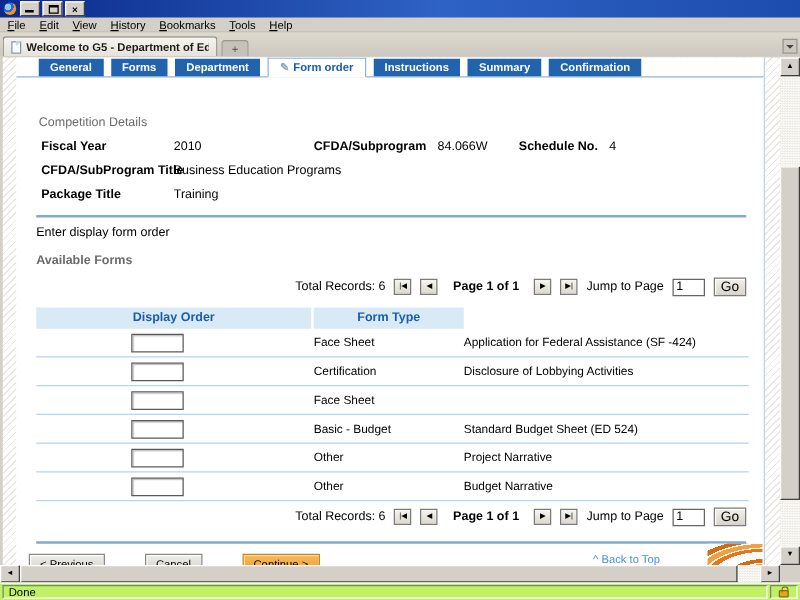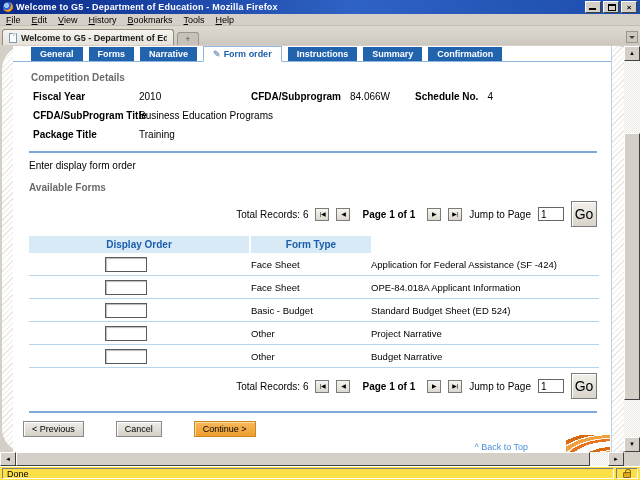--- a/index.html
+++ b/index.html
@@ -33,49 +33,49 @@
   .doc-icon { width:8px; height:10px; background:#fff; border:1px solid #7a96b8; flex:0 0 auto; position:relative; }
   .doc-icon::after { content:""; position:absolute; right:-1px; top:-1px; border:2px solid; border-color:#c9d6e4 transparent transparent #c9d6e4; }
   .newtab { height:13px; width:22px; margin-left:3px; background:#c6c2ba; border:1px solid #9a968e; border-bottom:none;
     border-radius:3px 3px 0 0; font-size:9px; text-align:center; line-height:12px; color:#555; }
   .alltabs { position:absolute; right:2px; bottom:2px; width:12px; height:12px; background:#ccc8c0; border:1px solid #9a968e; }
   .alltabs .caret { display:block; margin:4px auto 0; width:0; height:0; border:3px solid transparent; border-top-color:#444; }
 
   
   .viewport { position:absolute; top:46px; left:0; right:0; bottom:28px;
     background:repeating-linear-gradient(135deg,#ffffff 0 3px,#eae7e1 3px 4px);
-    border-left:2px solid #d4d0c8;border-radius:24px; }
+    border-left:2px solid #d4d0c8; }
   .content { position:absolute; left:11px; right:28px; top:0; bottom:0; background:#fff;
     border-right:1px solid #b9d3ea; overflow:hidden; font-size:10px; color:#000; }
 
   
   .ptabs { display:flex; gap:6px; align-items:flex-end; padding-left:18px; border-bottom:1px solid #8fb6de; height:16px; }
   .ptab { background:#2263ae; color:#fff; font-size:9px; font-weight:bold; padding:2px 9px 2px; height:14px;
     display:flex; align-items:center; gap:3px; cursor:pointer; }
   .ptab.active { background:#fff; color:#1a5dab; border:1px solid #8fb6de; border-bottom:1px solid #fff; margin-bottom:-1px; height:16px; }
   .edit-icon { color:#8aa8c8; font-size:9px; line-height:9px; }
 
-  .section-title { margin:10px 0 0 18px; font-weight:bold; color:#6b6b6b; }
+  .section-title { margin:31px 0 0 18px; font-weight:normal; color:#6b6b6b; }
   .detail-row { display:flex; margin:8px 0 0 20px; white-space:nowrap; }
   .dl { font-weight:bold; width:106px; flex:0 0 auto; }
   .dv { width:112px; flex:0 0 auto; }
   .dl2 { font-weight:bold; margin-right:9px; }
   .dv2 { margin-right:25px; }
 
   .hr-blue { height:2px; background:#7ea9d8; margin:11px 14px 0 16px; }
   .instruction { margin:7px 0 10px 16px; }
   .avail { margin:11px 0 0 16px; font-weight:bold; color:#6b6b6b; }
 
   
   .pagebar { display:flex; align-items:center; justify-content:flex-end; margin:8px 14px 0 0; gap:7px; font-size:10px; }
   .pgbtn { width:14px; height:13px; font-size:6px; line-height:11px; text-align:center; color:#000; padding:0;
     background:linear-gradient(#f7f5f0,#dcd8cf); border:1px solid #7b7b7b; }
   .pagelbl { margin:0 5px;font-weight:bold; }
   .jumpinput { width:26px; height:14px; border:1px solid #666; font-size:10px; padding:0 2px; }
-  .gobtn { width:26px; height:26px; font-size:14px; background:linear-gradient(#f2f0ea,#d8d4cb); border:1px solid #7b7b7b;
+  .gobtn { width:26px; height:15px; font-size:11px; background:linear-gradient(#f2f0ea,#d8d4cb); border:1px solid #7b7b7b;
     box-shadow:inset 1px 1px 0 #fff; }
 
   
   .ftable { margin:9px 0 0 16px; width:570px; }
   .thead { display:grid; grid-template-columns:222px 120px 228px; height:17px; }
   .th { background:#d9eaf7; color:#1a5dab; font-weight:bold; font-size:10px; display:flex; align-items:center; justify-content:center;
     margin-right:2px; }
   .th:last-child { margin-right:0; }
   .trow { display:grid; grid-template-columns:222px 120px 228px; height:23px; border-bottom:1px solid #b5d5ec; align-items:center; }
   .td { text-align:left; font-size:9.5px; }
@@ -104,38 +104,37 @@
   
   .hscroll { position:absolute; left:0; right:0; bottom:14px; height:14px; display:flex;
     background:conic-gradient(#fff 25%, #ece9e2 0 50%, #fff 0 75%, #ece9e2 0) 0 0/2px 2px; }
   .hbtn { width:16px; height:14px; flex:0 0 auto; background:#d4d0c8; border:1px solid; border-color:#fff #404040 #404040 #fff;
     font-size:6px; line-height:12px; text-align:center; padding:0; }
   .htrack { flex:1 1 auto; position:relative; }
   .hthumb { position:absolute; left:0; top:0; height:14px; width:97%; background:#d4d0c8; border:1px solid; border-color:#fff #404040 #404040 #fff; }
   .hcorner { width:16px; height:14px; flex:0 0 auto; background:#d4d0c8; }
 
   
-  .statusbar { position:absolute; left:0; right:0; bottom:0; height:14px; background:#fde047; border-top:1px solid #fff;
+  .statusbar { position:absolute; left:0; right:0; bottom:0; height:14px; background:#bef264; border-top:1px solid #fff;
     display:flex; align-items:center; gap:2px; padding:1px 2px; }
   .stat-panel { flex:1 1 auto; height:11px; border:1px solid; border-color:#808080 #fff #fff #808080; font-size:9px;
     padding:0 4px; line-height:10px; color:#000; }
   .lock-panel { flex:0 0 auto; width:22px; height:11px; border:1px solid; border-color:#808080 #fff #fff #808080;
     display:flex; align-items:center; justify-content:center; }
   .lock-icon { width:8px; height:6px; background:#e0a81d; border:1px solid #8a6a10; border-radius:1px; position:relative; margin-top:2px; }
   .lock-icon::before { content:""; position:absolute; left:1px; top:-4px; width:4px; height:4px; border:1px solid #8a6a10;
     border-bottom:none; border-radius:3px 3px 0 0; }
 </style>
 </head>
 <body>
 
 <div class="window">
 
   <div class="titlebar">
     <span class="ff-icon"></span>
-    <span class="title-text">Welcome to G5 - Department of Education - Mozilla Firefox</span>
     <span class="win-controls">
       <button class="wbtn">
           <span class="min-glyph"></span>
         </button>
       <button class="wbtn">
           <span class="restore-glyph"></span>
         </button>
       <button class="wbtn">×</button>
     </span>
   </div>
@@ -165,21 +164,21 @@
     <div class="content">
 
       <div class="ptabs">
         <div class="ptab">
             <span>General</span>
           </div>
         <div class="ptab">
             <span>Forms</span>
           </div>
         <div class="ptab">
-            <span>Narrative</span>
+            <span>Department</span>
           </div>
         <div class="ptab active">
           <span class="edit-icon">✎</span>
           <span>Form order</span>
         </div>
         <div class="ptab">
             <span>Instructions</span>
           </div>
         <div class="ptab">
             <span>Summary</span>
@@ -232,22 +231,28 @@
           <div>
               <input class="ordinput" value="" style="">
             </div>
           <div class="td">Face Sheet</div>
           <div class="td">Application for Federal Assistance (SF -424)</div>
         </div>
         <div class="trow">
           <div>
               <input class="ordinput" value="" style="">
             </div>
+          <div class="td">Certification</div>
+          <div class="td">Disclosure of Lobbying Activities</div>
+        </div>
+        <div class="trow">
+          <div>
+              <input class="ordinput" value="" style="">
+            </div>
           <div class="td">Face Sheet</div>
-          <div class="td">OPE-84.018A Applicant Information</div>
         </div>
         <div class="trow">
           <div>
               <input class="ordinput" value="" style="">
             </div>
           <div class="td">Basic - Budget</div>
           <div class="td">Standard Budget Sheet (ED 524)</div>
         </div>
         <div class="trow">
           <div>

